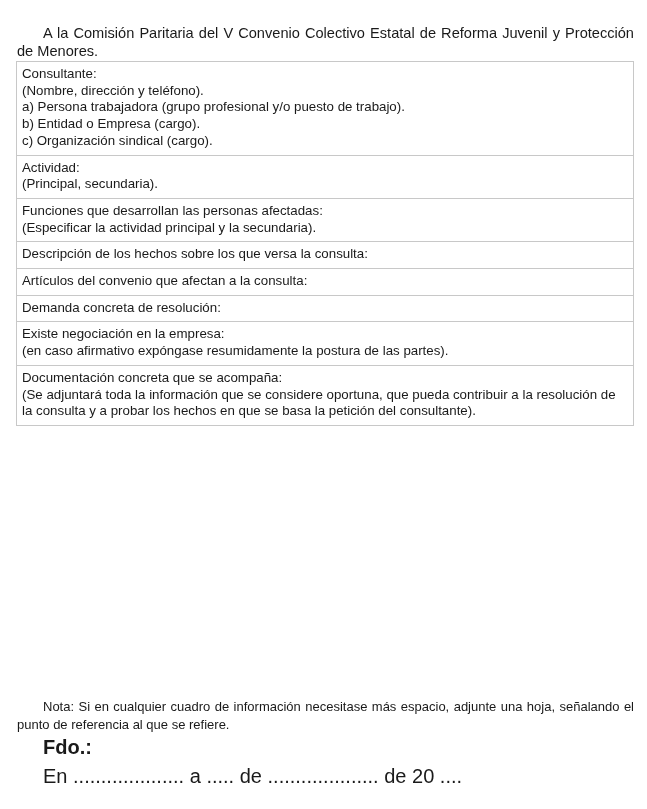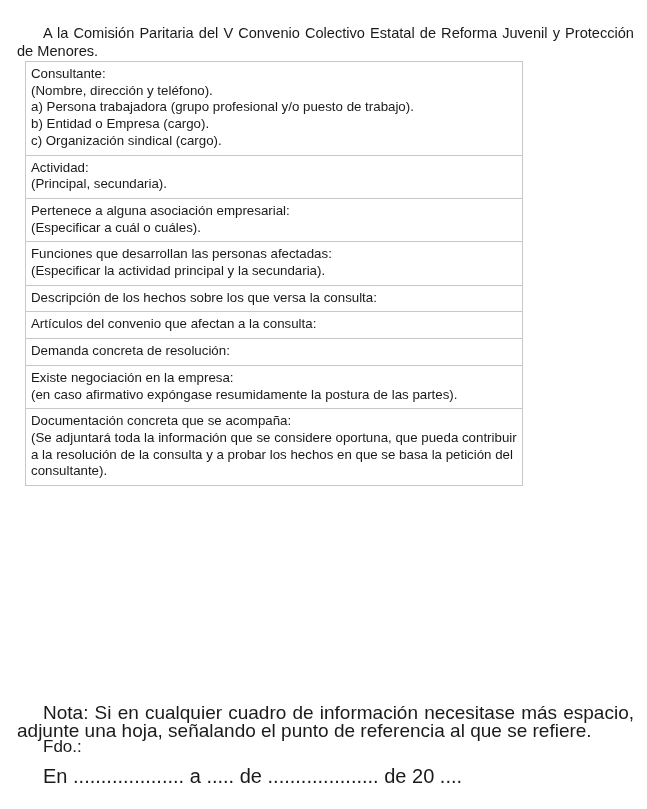--- a/index.html
+++ b/index.html
@@ -20,52 +20,53 @@
       left: 17px;
       top: 9px;
       width: 617px;
       font-size: 14.6px;
       line-height: 18px;
       text-align: justify;
       text-indent: 26px;
     }
     .form-table {
       position: absolute;
-      left: 25px;
+      left: 16px;
       top: 61px;
-      width: 498px;
+      width: 618px;
       border-collapse: collapse;
       font-size: 13.3px;
       line-height: 16.7px;
     }
     .form-table td {
       border: 1px solid #c8c8c8;
       padding: 4px 5px 5px 5px;
       vertical-align: top;
     }
     .cell-line {
       display: block;
       white-space: pre-wrap;
     }
     .note {
       position: absolute;
       left: 17px;
       top: 685px;
       width: 617px;
-      font-size: 19px;
+      font-size: 13px;
       line-height: 18px;
       text-align: justify;
       text-indent: 26px;
     }
     .signature {
       position: absolute;
       left: 43px;
       top: 738px;
-      font-size: 17px;
+      font-size: 20px;
       line-height: 18px;
+      font-weight: bold;
     }
     .date-line {
       position: absolute;
       left: 43px;
       top: 767px;
       font-size: 20px;
       line-height: 18px;
       white-space: pre;
     }
   </style>
@@ -82,26 +83,20 @@
         <span class="cell-line">(Nombre, dirección y teléfono).</span>
         <span class="cell-line">a) Persona trabajadora (grupo profesional y/o puesto de trabajo).</span>
         <span class="cell-line">b) Entidad o Empresa (cargo).</span>
         <span class="cell-line">c) Organización sindical (cargo).</span>
       </td>
     </tr>
     <tr>
       <td>
         <span class="cell-line">Actividad:</span>
         <span class="cell-line">(Principal, secundaria).</span>
-      </td>
-    </tr>
-    <tr>
-      <td>
-        <span class="cell-line">Pertenece a alguna asociación empresarial:</span>
-        <span class="cell-line">(Especificar a cuál o cuáles).</span>
       </td>
     </tr>
     <tr>
       <td>
         <span class="cell-line">Funciones que desarrollan las personas afectadas:</span>
         <span class="cell-line">(Especificar la actividad principal y la secundaria).</span>
       </td>
     </tr>
     <tr>
       <td>

